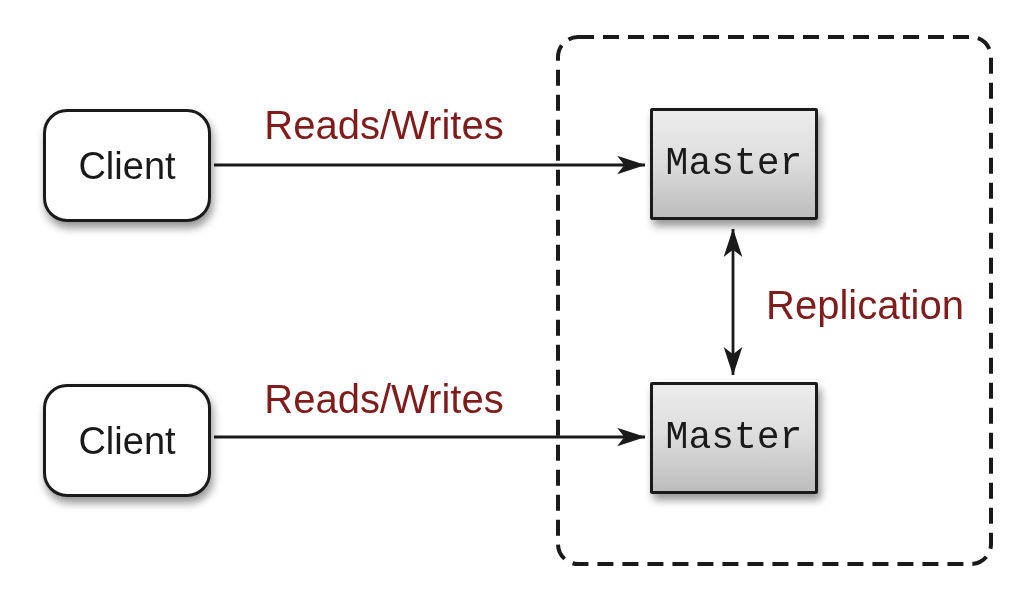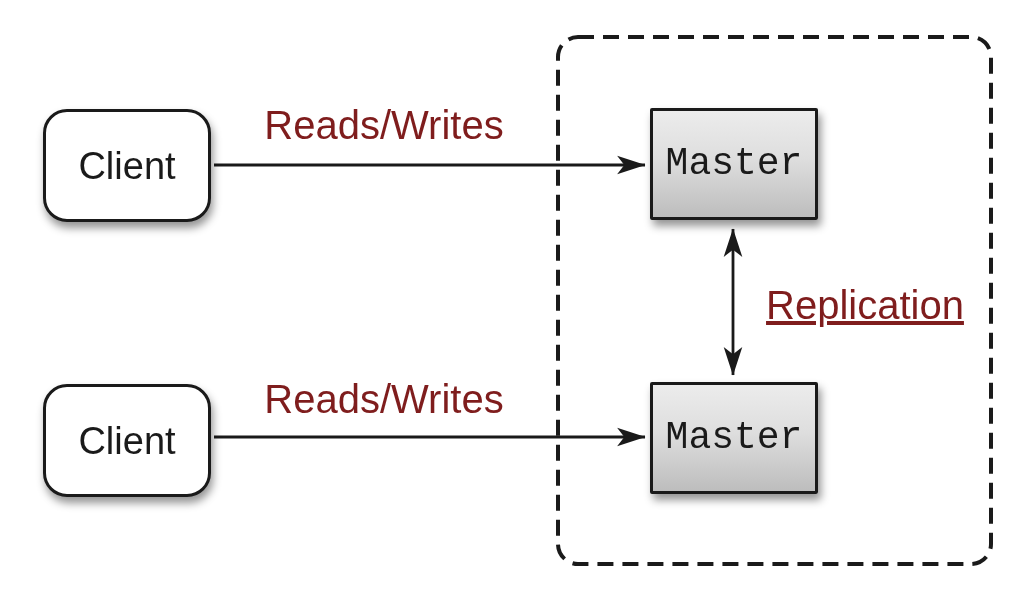--- a/index.html
+++ b/index.html
@@ -58,21 +58,21 @@
   .edge-label {
     position: absolute;
     color: #7f1d1d;
     font-size: 40px;
     line-height: 44px;
     text-align: center;
     white-space: nowrap;
   }
   .edge-label.rw-top    { left: 224px; top: 103px; width: 320px; }
   .edge-label.rw-bottom { left: 224px; top: 377px; width: 320px; }
-  .edge-label.repl      { left: 745px; top: 283px; width: 240px; text-decoration: underline; }
+  .edge-label.repl      { left: 745px; top: 283px; width: 240px; }
 </style>
 </head>
 <body>
 
 <div class="stage">
 
   <svg class="wires" viewBox="0 0 1028 610">
     <defs>
       <marker id="arrowhead" viewBox="0 0 12 8" refX="11.4" refY="4" markerWidth="31" markerHeight="21" markerUnits="userSpaceOnUse" orient="auto">
         <path d="M0.6,0.4 L11.6,4 L0.6,7.6 L3.4,4 Z" fill="#1a1a1a"></path>

